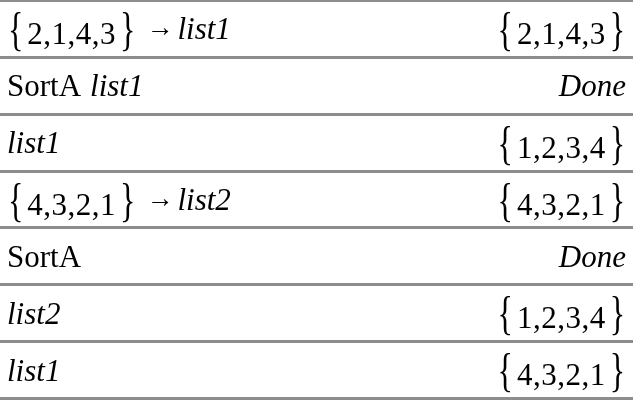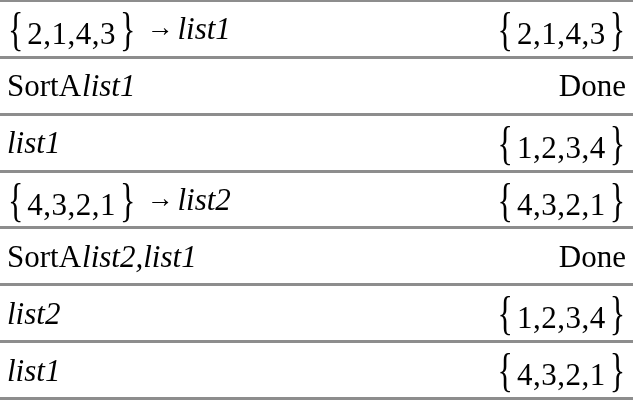--- a/index.html
+++ b/index.html
@@ -54,23 +54,24 @@
   }
   .list-values {
     padding: 0 3px;
     letter-spacing: 0.5px;
     margin-top: 9px;
   }
   .varname {
     font-style: italic;
   }
   .done {
+    font-style: italic;
   }
   .func {
-    margin-right: 1px;
+    margin-right: 9px;
   }
   .arrow {
     font-size: 27px;
     margin: 0 4px 0 10px;
     position: relative;
     top: -1px;
   }
 </style>
 </head>
 <body>
@@ -129,21 +130,20 @@
         <span class="part-list">
           <span class="brace">{</span>
           <span class="list-values">4,3,2,1</span>
           <span class="brace">}</span>
         </span>
       </span>
     </div>
     <div class="history-row">
       <span class="expr input-expr">
         <span class="func">SortA</span>
-        <span class="varname">list2,list1</span>
       </span>
       <span class="expr output-expr">
         <span class="done">Done</span>
       </span>
     </div>
     <div class="history-row">
       <span class="expr input-expr">
         <span class="varname">list2</span>
       </span>
       <span class="expr output-expr">

